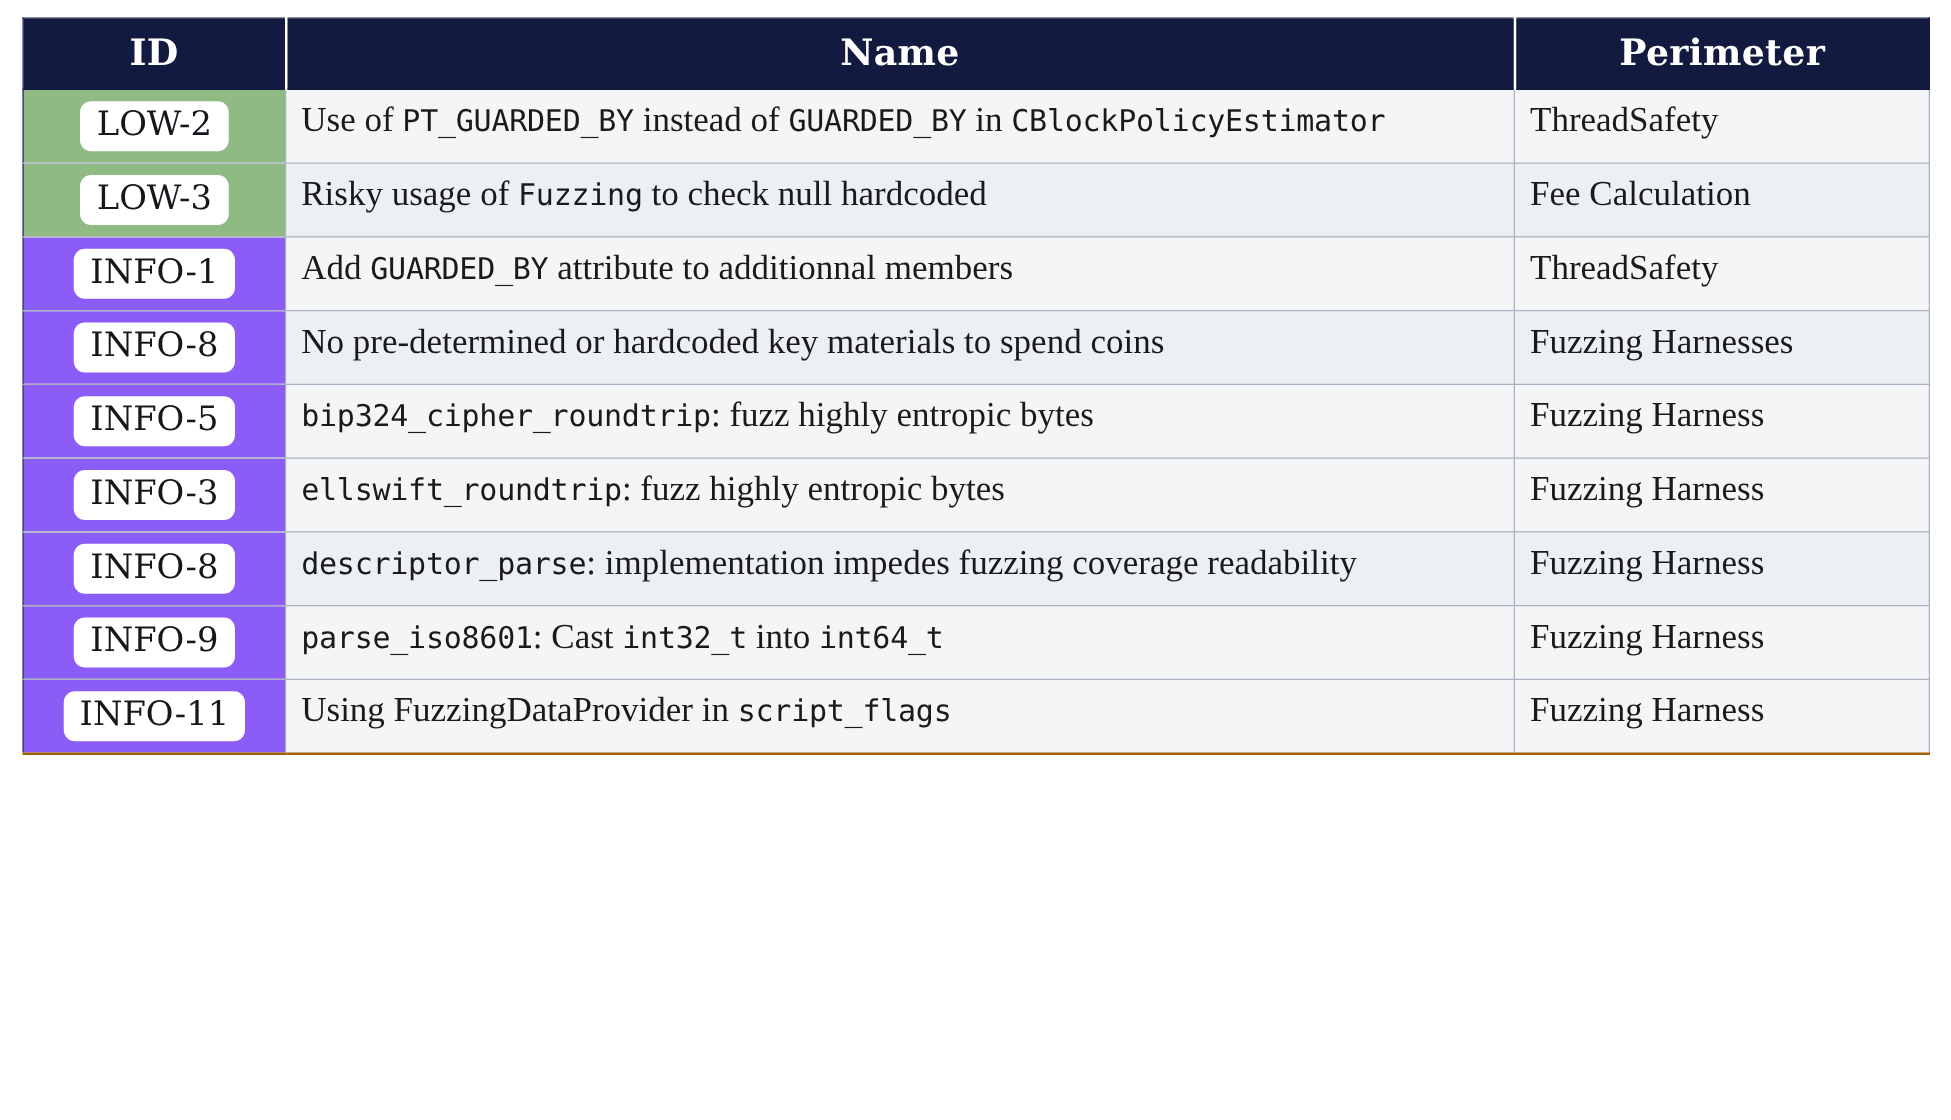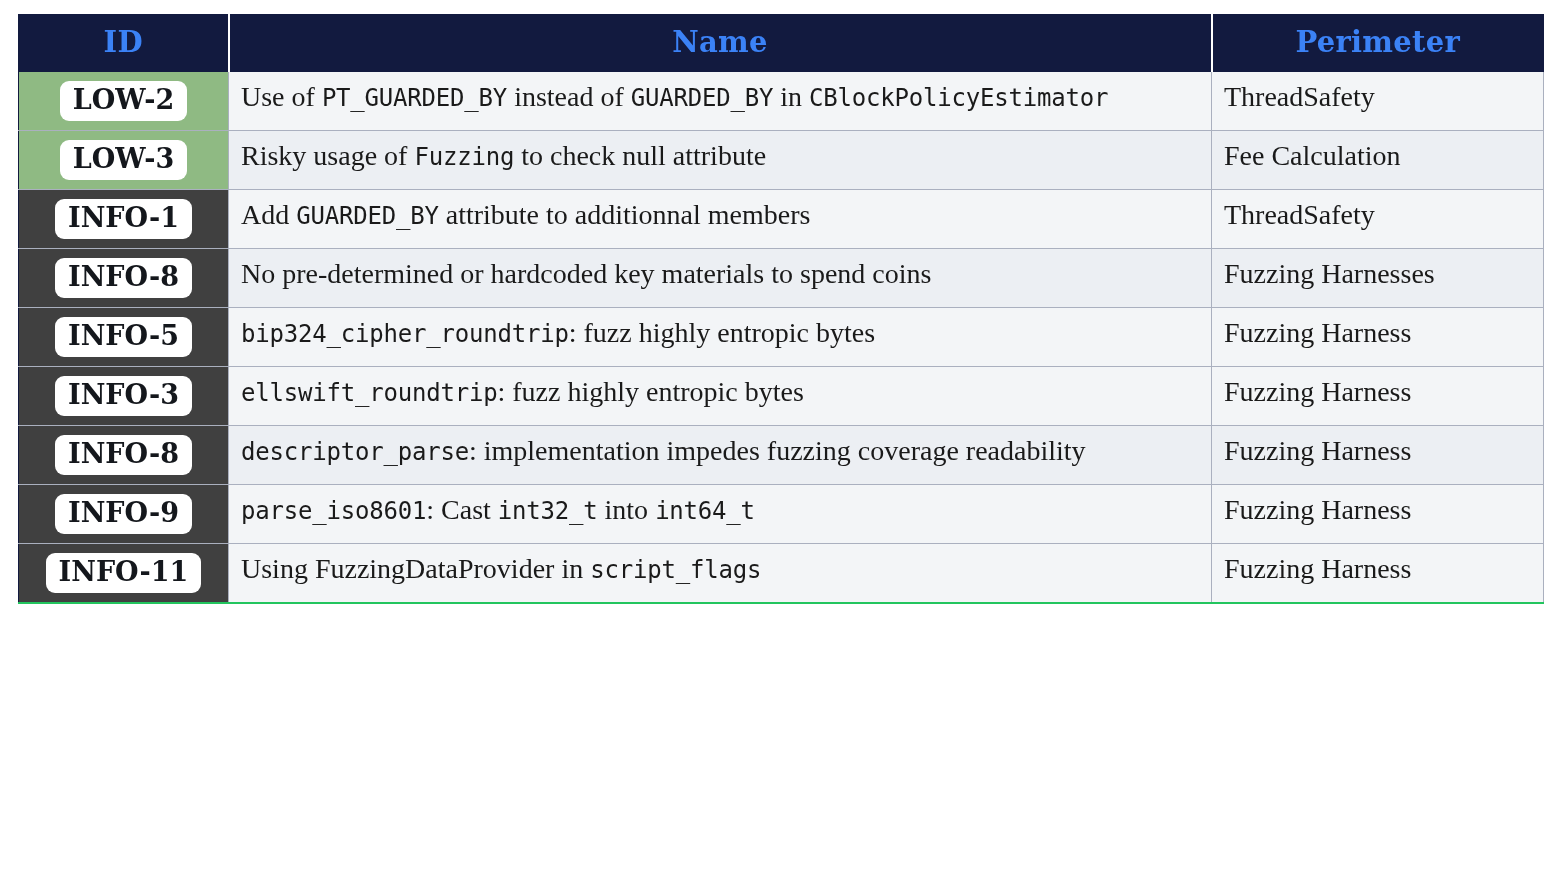--- a/index.html
+++ b/index.html
@@ -22,21 +22,21 @@
     border-collapse: collapse;
     width: 1525px;
     table-layout: fixed;
   }
   table.findings col.col-id    { width: 210px; }
   table.findings col.col-name  { width: 983px; }
   table.findings col.col-per   { width: 332px; }
 
   thead th {
     background: #121a3f;
-    color: #3b82f6;
+    color: #ffffff;
     font-family: "DejaVu Serif", serif;
     font-weight: bold;
     font-size: 29px;
     padding: 10px 6px 12px 6px;
     text-align: center;
     border: 1px solid #121a3f;
     letter-spacing: 0.3px;
   }
   thead th.sep-left { border-left: 2px solid #ffffff; }
 
@@ -60,50 +60,50 @@
   }
   td.id-cell .sev-fill {
     height: 100%;
     min-height: 58px;
     display: flex;
     align-items: center;
     justify-content: center;
     box-sizing: border-box;
   }
   .sev-low  { background: #8fba83; }
-  .sev-info { background: #404040; }
+  .sev-info { background: #8b5cf6; }
 
   .pill {
     display: inline-block;
     background: #ffffff;
     border-radius: 9px;
     padding: 3px 13px 5px 13px;
     font-family: "DejaVu Serif", serif;
-    font-weight: bold;
+    font-weight: normal;
     font-size: 27px;
     color: #14171c;
     line-height: 1.15;
     white-space: nowrap;
   }
 
   td.name-cell {
     text-align: justify;
     text-align-last: left;
     hyphens: none;
   }
   td.per-cell {
     text-align: left;
     white-space: nowrap;
   }
   .mono {
     font-family: "DejaVu Sans Mono", monospace;
     font-size: 24px;
     letter-spacing: -0.2px;
   }
-  tbody tr:last-child td { border-bottom: 2px solid #22c55e; margin-left: 28px; }
+  tbody tr:last-child td { border-bottom: 2px solid #a16207; margin-left: 28px; }
   .jtext { display: block; }
 </style>
 </head>
 <body>
 
 <div class="table-wrap">
   <table class="findings">
     <colgroup>
       <col class="col-id">
       <col class="col-name">
@@ -128,21 +128,21 @@
           </td>
           <td class="per-cell">ThreadSafety</td>
         </tr>
         <tr class="alt">
           <td class="id-cell">
             <div class="sev-fill sev-low">
               <span class="pill">LOW-3</span>
             </div>
           </td>
           <td class="name-cell">
-            <span class="jtext"><span>Risky usage of </span><span class="mono">Fuzzing</span><span> to check null attribute</span></span>
+            <span class="jtext"><span>Risky usage of </span><span class="mono">Fuzzing</span><span> to check null hardcoded</span></span>
           </td>
           <td class="per-cell">Fee Calculation</td>
         </tr>
         <tr>
           <td class="id-cell">
             <div class="sev-fill sev-info">
               <span class="pill">INFO-1</span>
             </div>
           </td>
           <td class="name-cell">

